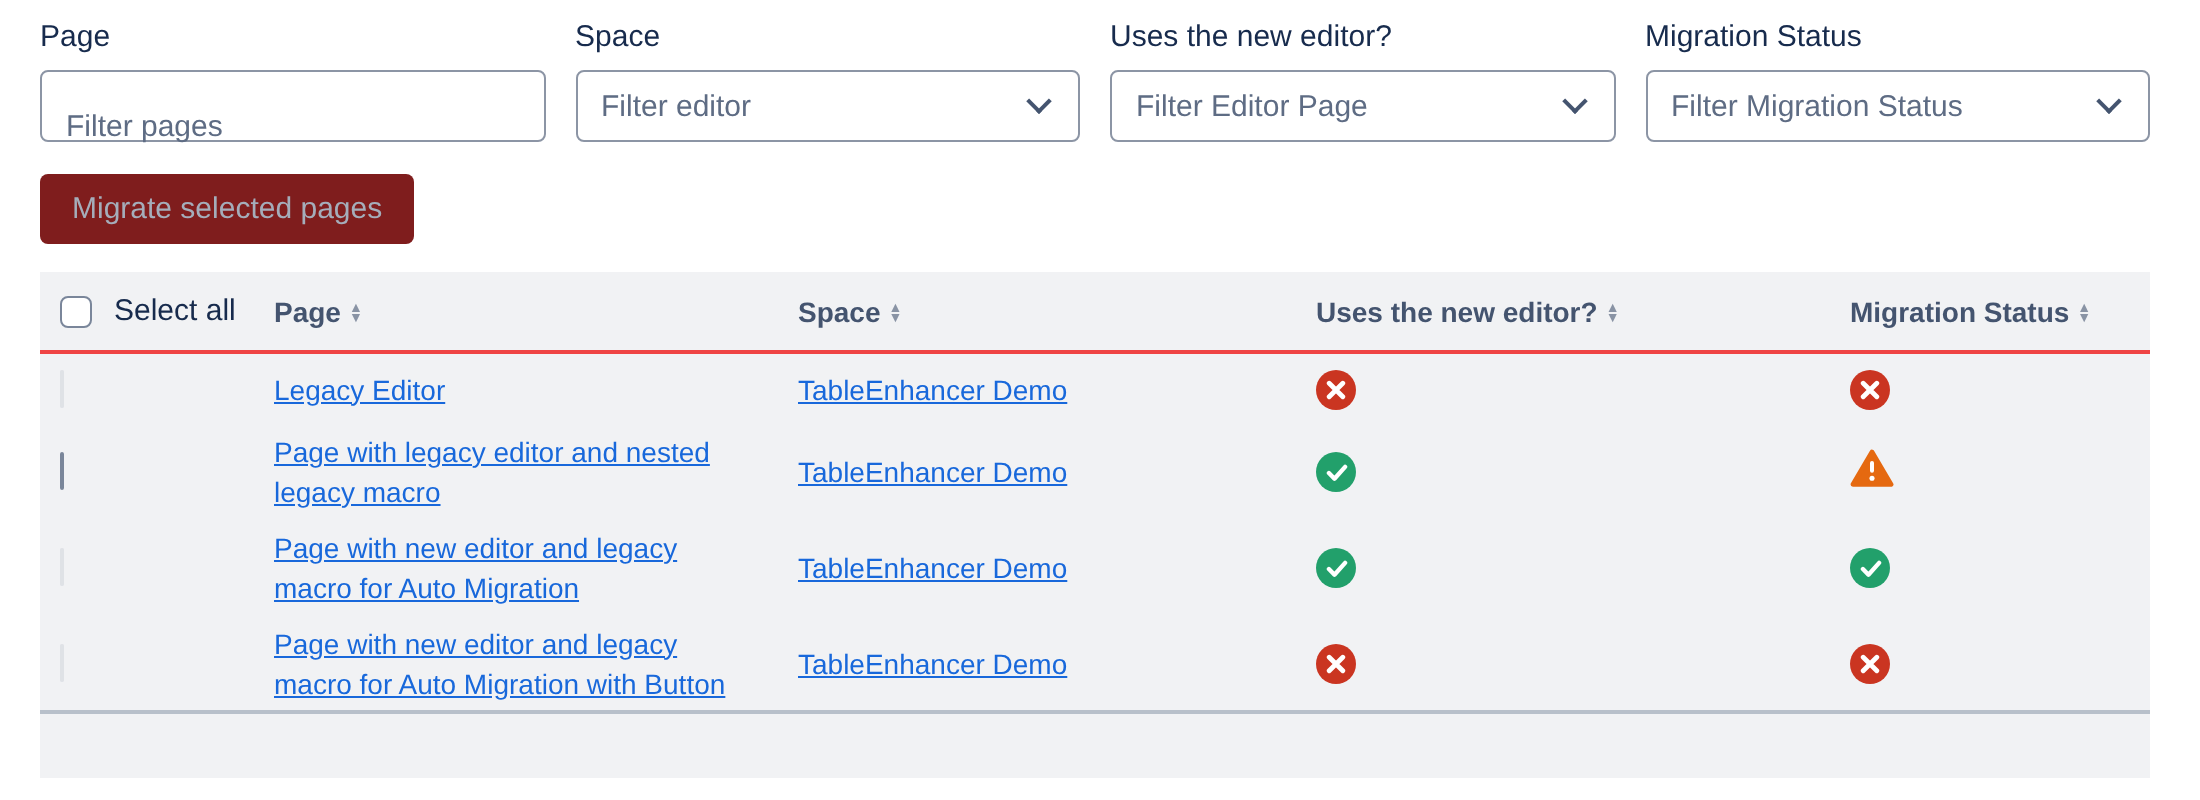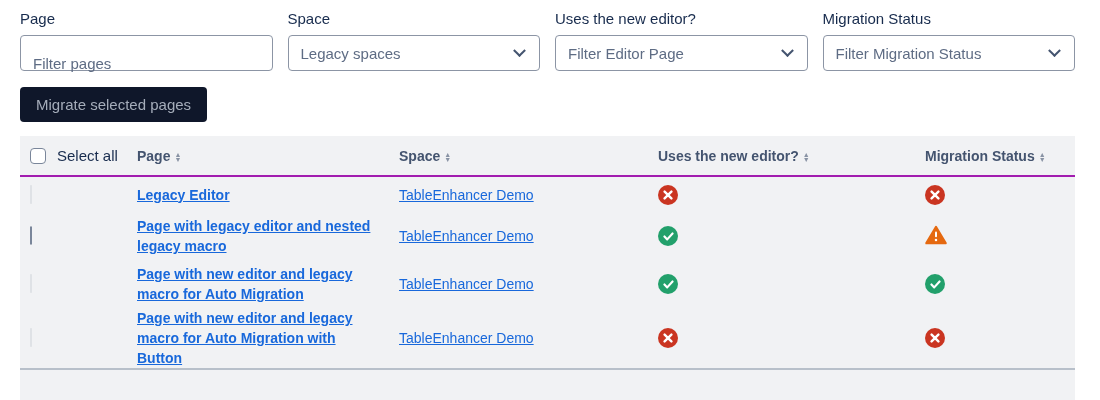--- a/index.html
+++ b/index.html
@@ -14,40 +14,40 @@
     display:flex; align-items:center; justify-content:space-between;
     padding:0 12px; font-size:15px; color:#5E6C84; cursor:text; }
   .filter-box.select { cursor:pointer; }
   .filter-box input { border:none; outline:none; width:100%; font-size:15px;
     font-family:"Liberation Sans", sans-serif; color:#172B4D; background:transparent;margin-top:20px; }
   .filter-box input::placeholder { color:#5E6C84; opacity:1; }
   .chevron { width:9px; height:9px; border-right:2px solid #44546F; border-bottom:2px solid #44546F;
     transform:rotate(45deg) translate(-2px,-2px); flex:none; margin-right:3px; }
 
   
-  .btn-migrate { display:inline-block; margin:16px 0 0 20px; background:#0f172a; color:#A5ADBA;
+  .btn-migrate { display:inline-block; margin:16px 0 0 20px; background:#7f1d1d; color:#A5ADBA;
     border:none; border-radius:4px; font-size:15px; padding:9px 16px;
     font-family:"Liberation Sans", sans-serif; cursor:not-allowed; }
 
   
   .table-wrap { margin:14px 20px 0 20px; width:1055px; background:#F1F2F4; }
   table { width:100%; border-collapse:collapse; table-layout:fixed; }
   col.c1{width:117px;} col.c2{width:262px;} col.c3{width:259px;} col.c4{width:267px;} col.c5{width:150px;}
   thead th { height:40px; text-align:left; vertical-align:middle; font-size:14px;
-    font-weight:700; color:#44546F; border-bottom:2px solid #a21caf; padding:0; }
+    font-weight:700; color:#44546F; border-bottom:2px solid #ef4444; padding:0; }
   th.cb-col { padding-left:10px; }
   .select-all { display:flex; align-items:center; gap:11px; font-weight:400; font-size:15px; color:#172B4D; }
   .sort { display:inline-flex; flex-direction:column; vertical-align:middle;
     margin-left:4px; color:#8993A4; font-size:7px; line-height:5px; }
   tbody td { vertical-align:middle; padding:0; }
   tr.r1 td { height:36px; }
   tr.r2 td, tr.r3 td, tr.r4 td { height:48px; }
   tbody tr:last-child td { border-bottom:2px solid #B8C0CA; }
   td.cb-col { padding-left:10px; }
-  td.page-col { padding-right:24px;font-weight:bold; }
+  td.page-col { padding-right:24px; }
   a.link { color:#1868DB; font-size:14px; line-height:20px; text-decoration:underline; cursor:pointer; }
   .table-footer { height:32px; }
 
   
   .cb { width:16px; height:16px; border-radius:4px; flex:none; cursor:pointer; }
   .cb.enabled { background:#fff; border:1.5px solid #7A869A; }
   .cb.disabled { background:#E6E8EC; border:1px solid #DFE2E6; cursor:default; }
 
   
   .status { display:inline-flex; align-items:center; justify-content:center;
@@ -65,21 +65,21 @@
 <div class="filters">
   <div class="filter">
     <div class="filter-label">Page</div>
     <div class="filter-box">
       <input type="text" placeholder="Filter pages" style="">
     </div>
   </div>
   <div class="filter">
     <div class="filter-label">Space</div>
     <div class="filter-box select">
-      <span>Legacy spaces</span>
+      <span>Filter editor</span>
       <span class="chevron"></span>
     </div>
   </div>
   <div class="filter">
     <div class="filter-label">Uses the new editor?</div>
     <div class="filter-box select">
       <span>Filter Editor Page</span>
       <span class="chevron"></span>
     </div>
   </div>

